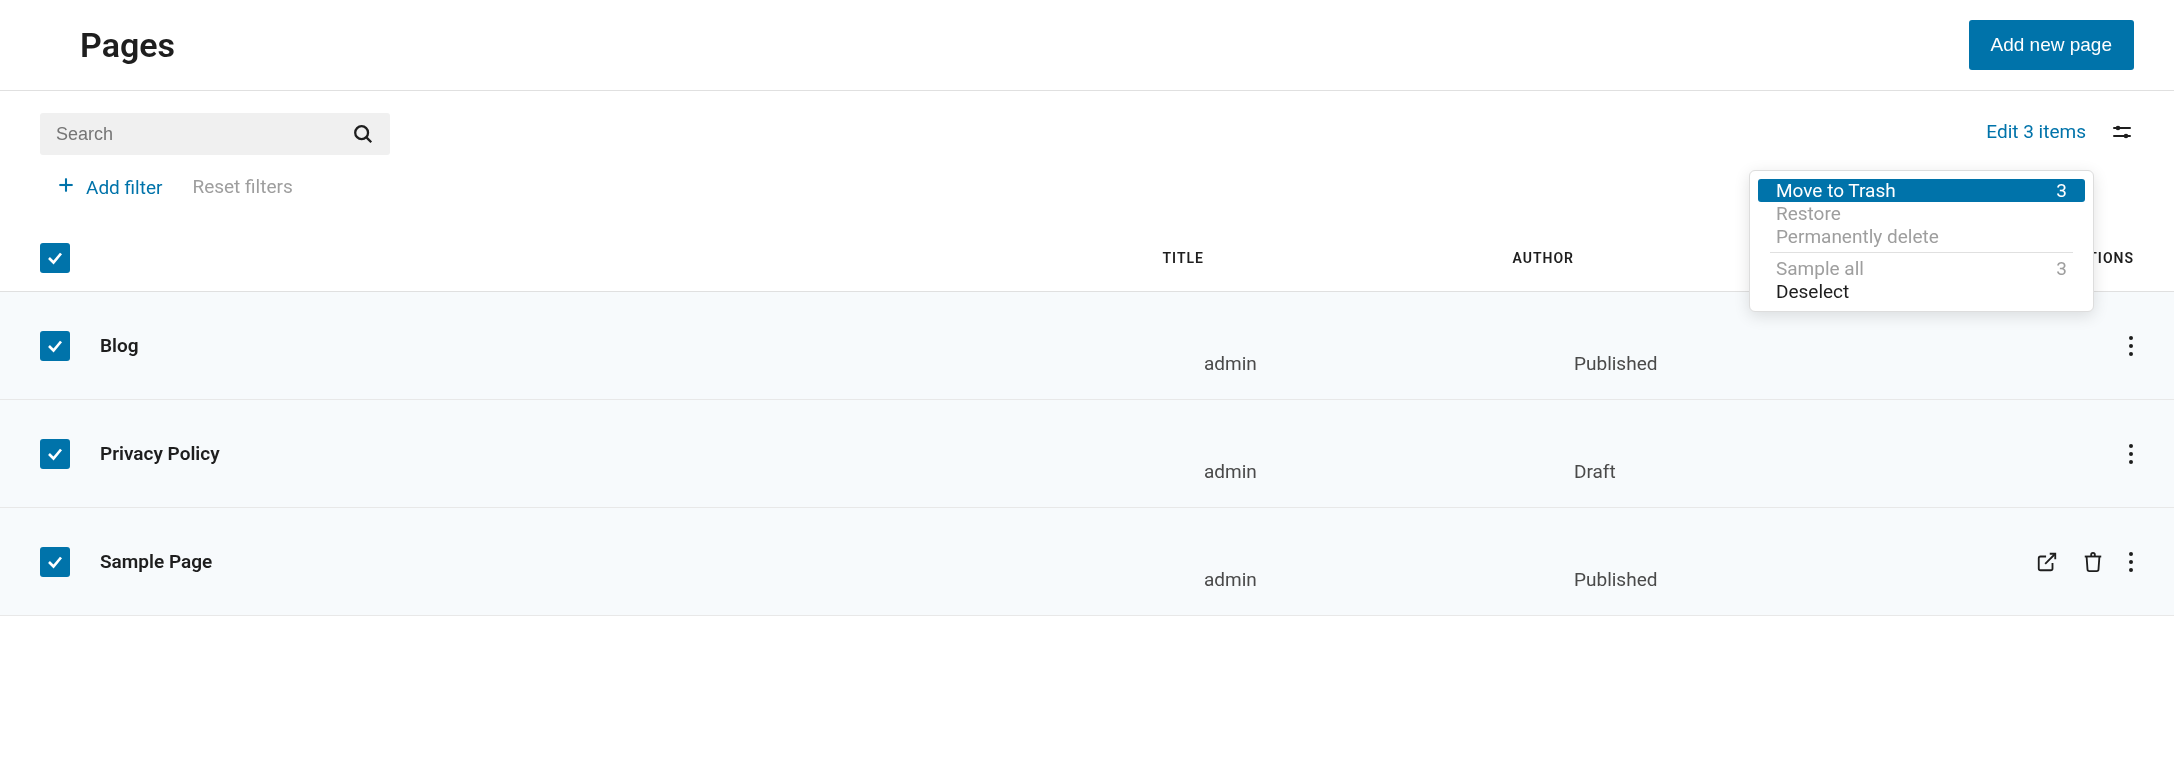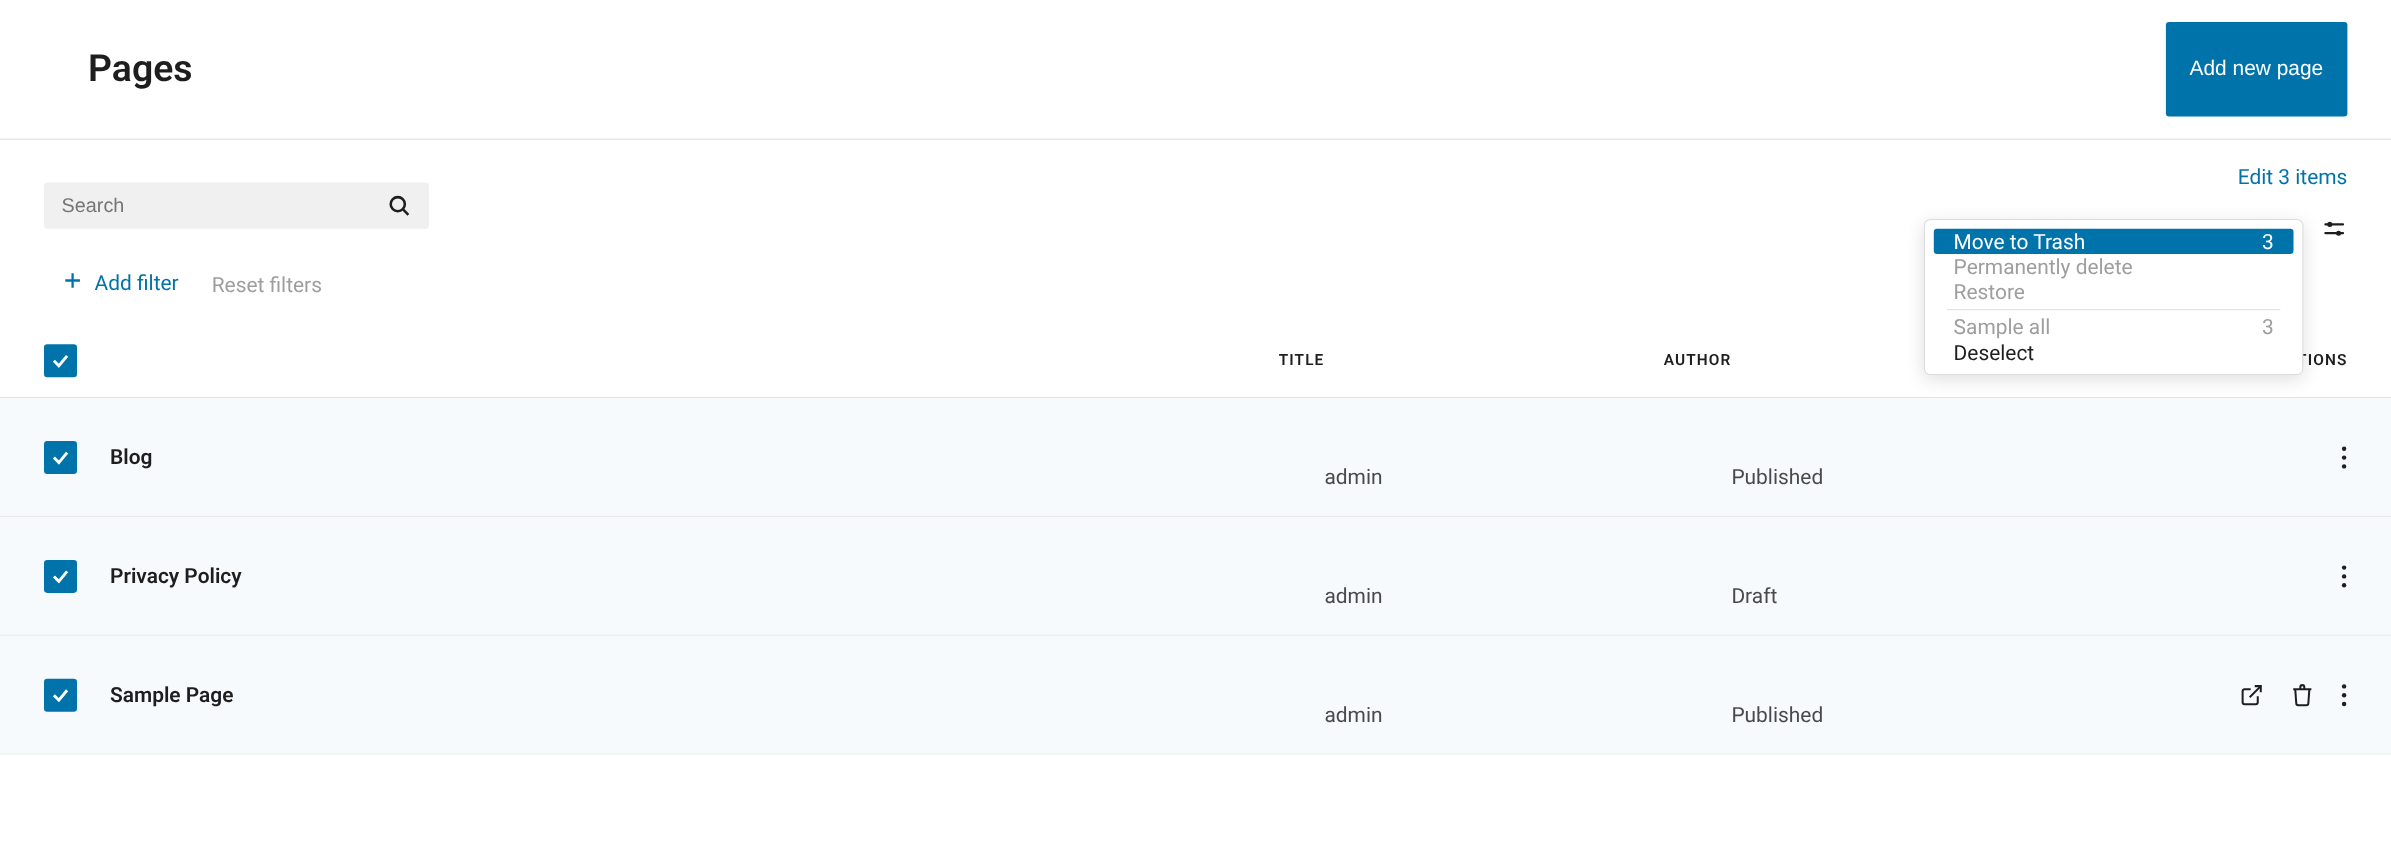--- a/index.html
+++ b/index.html
@@ -23,21 +23,21 @@
   .page-title {
     font-size: 34px;
     font-weight: 600;
     color: #1e1e1e;
     margin-left: 40px;
   }
   .btn-primary {
     background: #0073aa;
     color: #fff;
     border: none;
-    padding: 32px 22px;
+    padding: 14px 22px;
     font-size: 19px;
     font-weight: 400;
     border-radius: 3px;
     cursor: pointer;
   }
   .toolbar {
     display: flex;
     align-items: center;
     justify-content: space-between;
     padding: 22px 40px 0 40px;
@@ -57,33 +57,32 @@
     background: transparent;
     font-size: 18px;
     color: #757575;
     outline: none;
   }
   .search-input::placeholder {
     color: #757575;
   }
   .toolbar-right {
     display: flex;
-    align-items: flex-end;
+    align-items: flex-start;
     gap: 24px;
     position: relative;
-    flex-direction: column;
   }
   .edit-items {
     color: #0073aa;
     font-size: 19px;
     cursor: pointer;
   }
   .filter-row {
     display: flex;
-    align-items: flex-end;
+    align-items: flex-start;
     gap: 30px;
     padding: 20px 40px 25px 56px;
   }
   .add-filter {
     display: flex;
     align-items: center;
     gap: 10px;
     color: #0073aa;
     font-size: 19px;
     cursor: pointer;
@@ -220,24 +219,24 @@
         <circle cx="16" cy="16" r="2.3" fill="#1e1e1e"></circle>
       </svg>
     </span>
 
     <div class="dropdown">
       <div class="dropdown-item active">
         <span>Move to Trash</span>
         <span>3</span>
       </div>
       <div class="dropdown-item disabled">
+        <span>Restore</span>
+      </div>
+      <div class="dropdown-item disabled">
         <span>Permanently delete</span>
-      </div>
-      <div class="dropdown-item disabled">
-        <span>Restore</span>
       </div>
       <div class="dropdown-divider"></div>
       <div class="dropdown-item disabled">
         <span>Sample all</span>
         <span>3</span>
       </div>
       <div class="dropdown-item">
         <span>Deselect</span>
       </div>
     </div>

